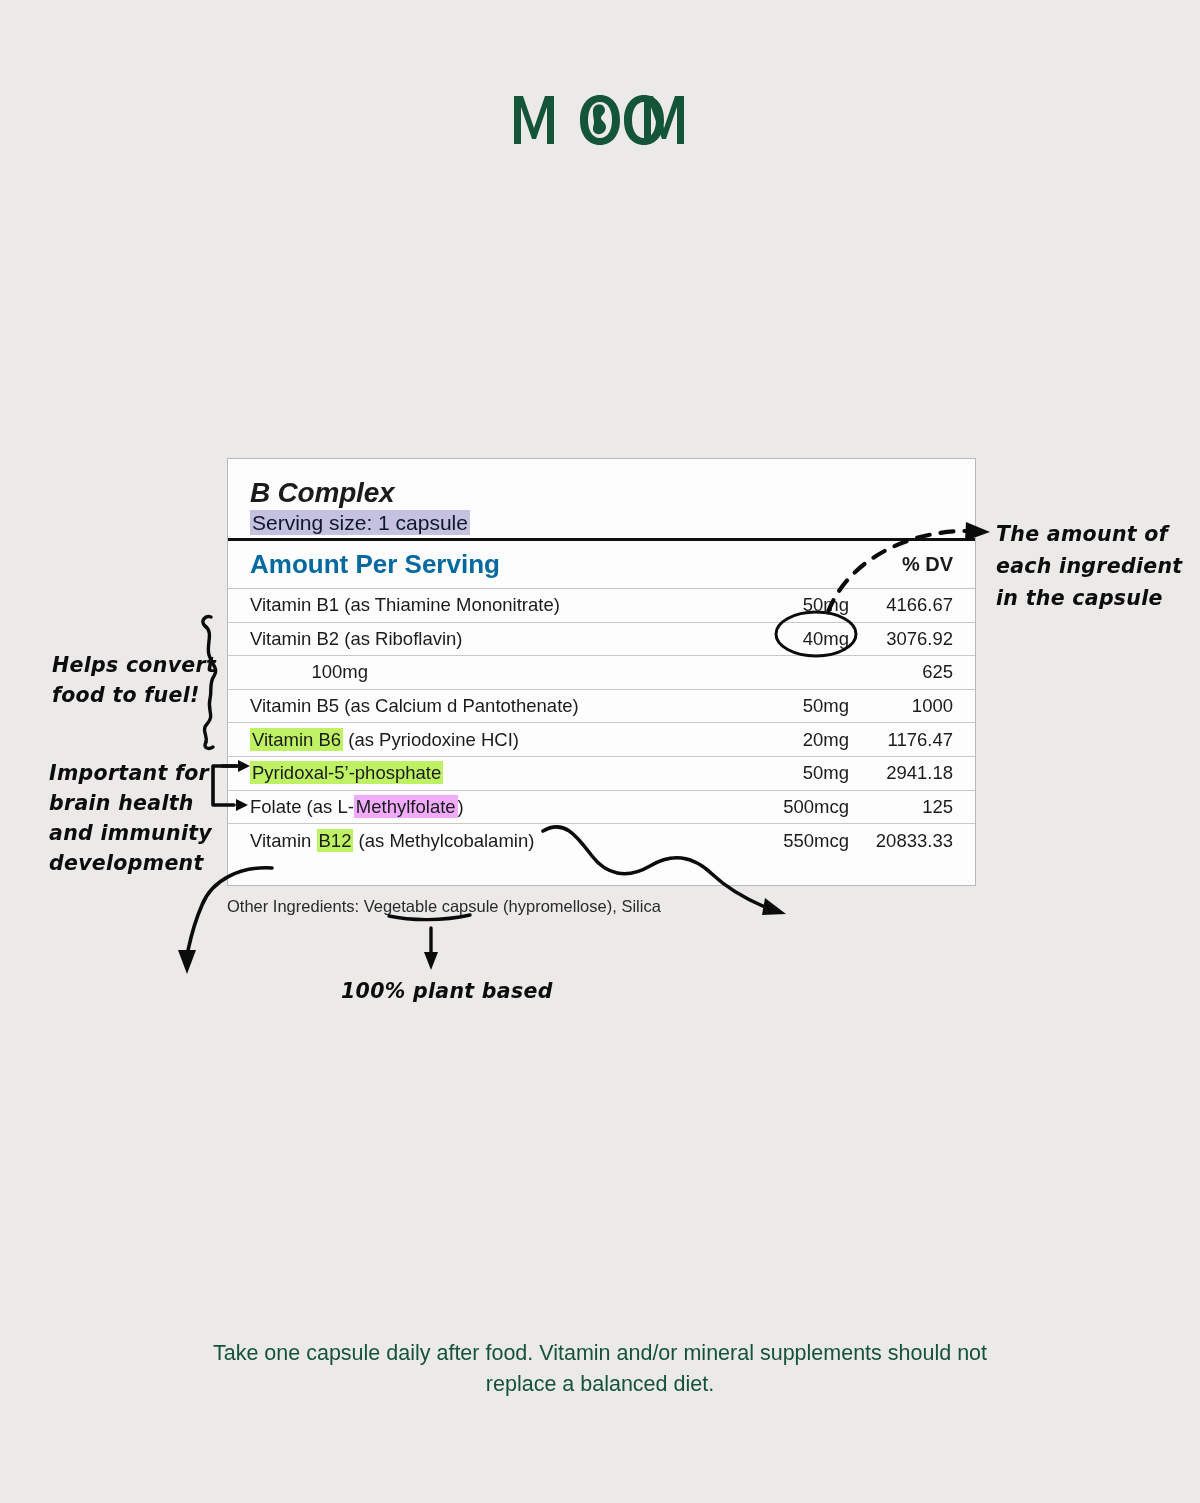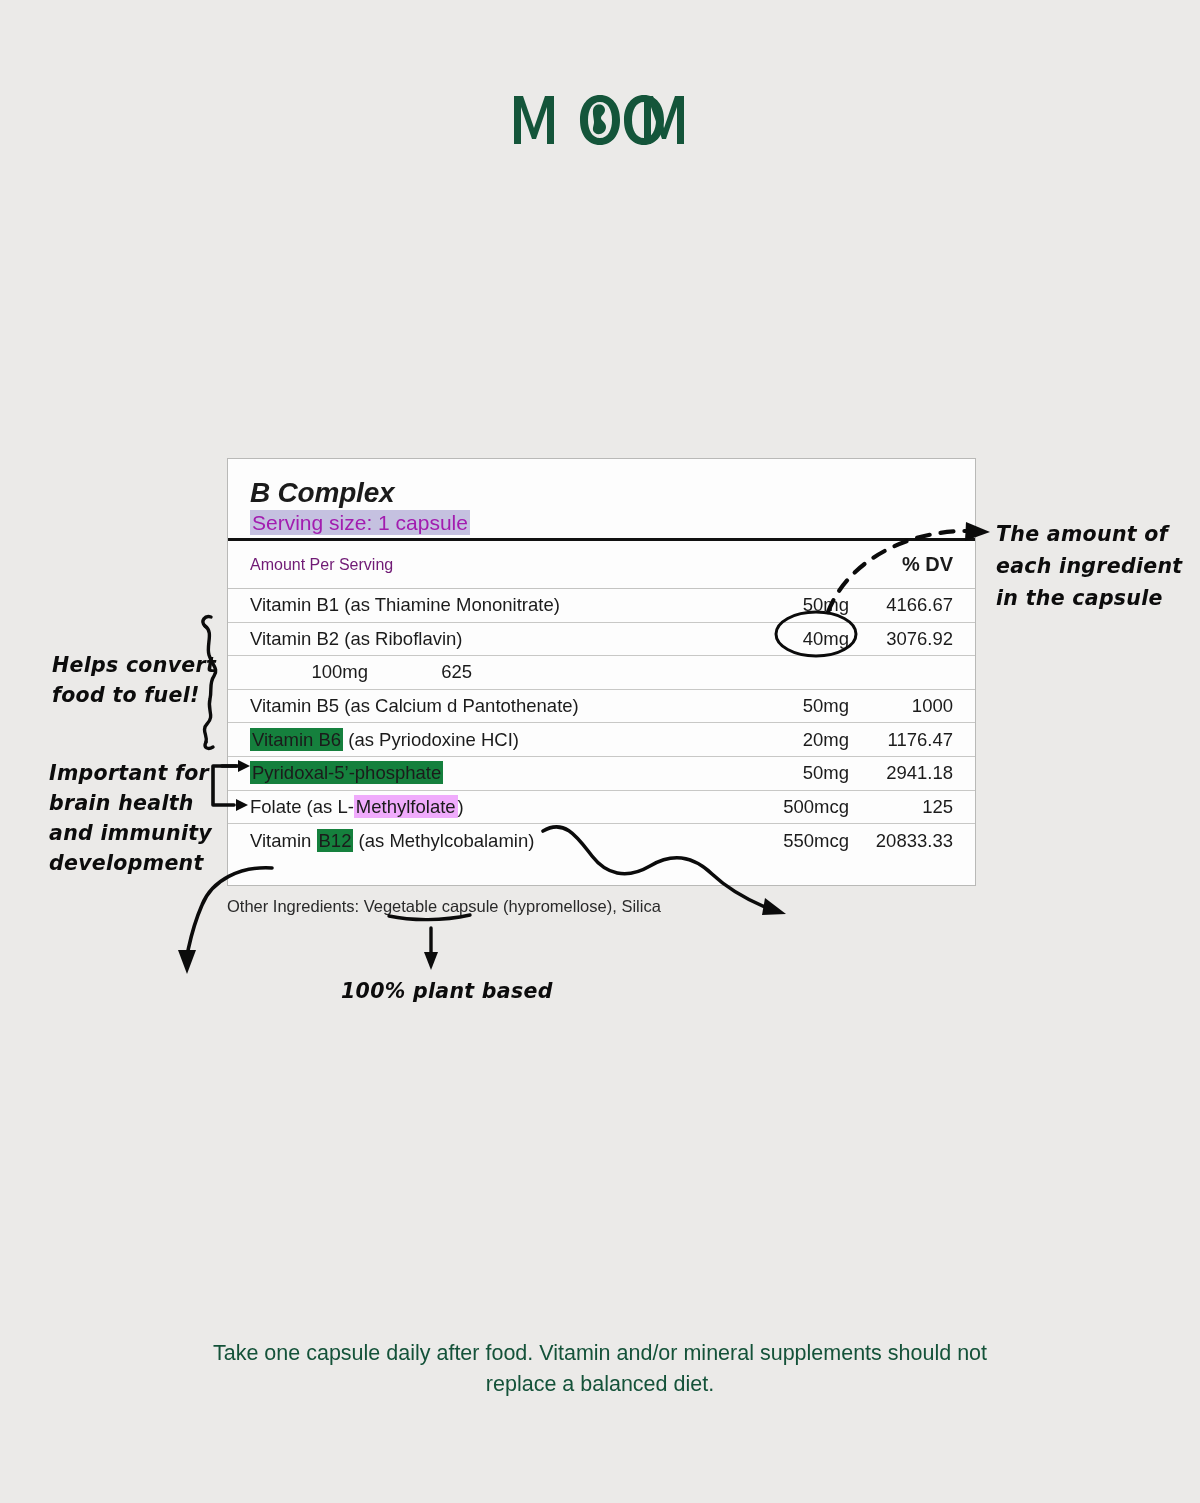--- a/index.html
+++ b/index.html
@@ -43,58 +43,59 @@
     font-size: 28px;
     font-weight: bold;
     color: #1b1b1b;
     letter-spacing: -0.2px;
     line-height: 32px;
     font-style: italic;
   }
   .serving-line {
     margin-top: 1px;
     font-size: 21px;
-    color: #a21caf;
+    color: #0f172a;
     line-height: 26px;
   }
   .hl-lav { background: #c5c1e0; padding: 1px 2px; }
-  .hl-peach { background: #15803d; padding: 1px 2px; }
+  .hl-peach { background: #bef264; padding: 1px 2px; }
   .hl-gray { background: #f0abfc; padding: 1px 2px; }
 
   .rule-thick { border-top: 3px solid #111; }
 
   .col-head {
     display: flex;
     align-items: center;
     height: 48px;
     padding: 0 22px;
     border-bottom: 1px solid #c4c4c2;
   }
   .col-head .lbl {
-    font-size: 16px;
-    font-weight: normal;
-    color: #701a75;
+    font-size: 26px;
+    font-weight: bold;
+    color: #0369a1;
   }
   .col-head .spacer { flex: 1; }
   .col-head .dv {
     font-size: 20px;
     font-weight: bold;
     color: #1b1b1b;
     width: 104px;
     text-align: right;
   }
 
   .frow {
     display: flex;
     align-items: center;
     height: 33.6px;
     padding: 0 22px;
     border-bottom: 1px solid #c8c8c6;
     font-size: 18.5px;
     color: #1b1b1b;
+    justify-content: space-between;
   }
   .frow:last-child { border-bottom: none; }
   .frow .nm { flex: 1; white-space: nowrap; }
   .frow .amt { width: 118px; text-align: right; white-space: nowrap; }
   .frow .pdv { width: 104px; text-align: right; white-space: nowrap; }
 
   
   #other-ing {
     position: absolute;
     left: 227px; top: 897px;

